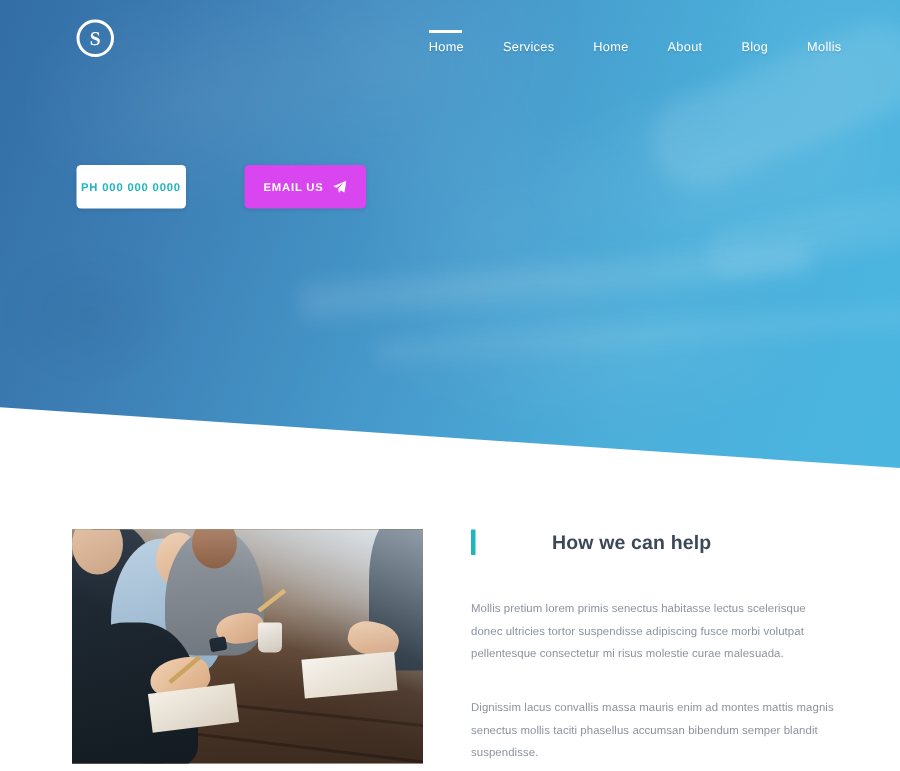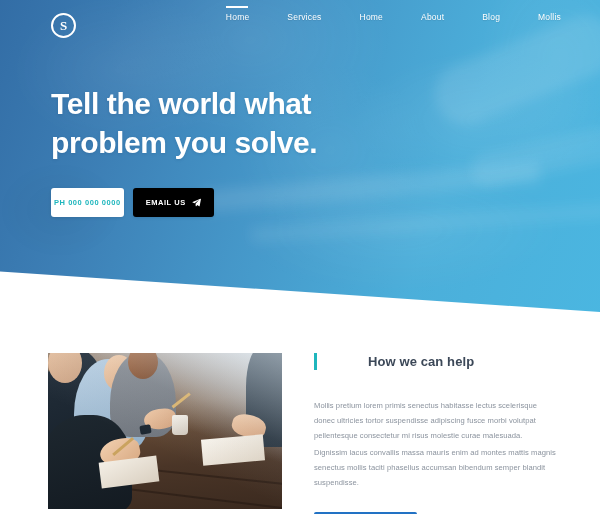--- a/index.html
+++ b/index.html
@@ -95,24 +95,24 @@
     color: #ffffff;
     font-size: 13px;
     font-weight: bold;
     line-height: 1;
     font-family: "Liberation Serif", serif;
   }
 
   .nav-links {
     position: absolute;
     right: 26px;
-    top: 6px;
+    top: 20px;
     display: flex;
     align-items: flex-start;
-    gap: 12px;
+    gap: 0;
   }
 
   .nav-item {
     position: relative;
     color: #ffffff;
     font-size: 8.5px;
     letter-spacing: .2px;
     padding: 6px 13px 4px 13px;
     white-space: nowrap;
     cursor: pointer;
@@ -162,34 +162,35 @@
     letter-spacing: .55px;
     padding: 10px 3px;
     border-radius: 3px;
     border: none;
     cursor: pointer;
     box-shadow: 0 1px 3px rgba(0,0,0,0.10);
     font-family: "Liberation Sans", sans-serif;
   }
 
   .btn-email {
-    background: #000000;
+    background: #d946ef;
     color: #ffffff;
     font-size: 7.5px;
     font-weight: bold;
     letter-spacing: .55px;
     padding: 10px 13px;
     border-radius: 3px;
     border: none;
     cursor: pointer;
     display: flex;
     align-items: center;
     gap: 6px;
     box-shadow: 0 1px 3px rgba(0,0,0,0.10);
     font-family: "Liberation Sans", sans-serif;
+    margin-left: 30px;
   }
 
   .send-icon { display: block; width: 9px; height: 9px; }
 
   
   .content {
     position: absolute;
     left: 0;
     top: 353px;
     width: 600px;
@@ -295,21 +296,21 @@
   }
 
   .body-text {
     color: #8b939e;
     font-size: 7.6px;
     line-height: 1.95;
     letter-spacing: .05px;
     margin-top: 29px;
   }
 
-  .body-text + .body-text { margin-top: 3px; }
+  .body-text + .body-text { margin-top: 22px; }
 
   .btn-team {
     margin-top: 21px;
     display: inline-block;
     background: #2272c4;
     color: #ffffff;
     font-size: 7.5px;
     font-weight: bold;
     letter-spacing: .6px;
     padding: 11px 16px;
@@ -342,24 +343,20 @@
       <div class="nav-item active">Home</div>
       <div class="nav-item">Services</div>
       <div class="nav-item">Home</div>
       <div class="nav-item">About</div>
       <div class="nav-item">Blog</div>
       <div class="nav-item">Mollis</div>
     </div>
   </div>
 
   <div class="hero-content">
-    <div class="hero-title">
-      <div>Tell the world what</div>
-      <div>problem you solve.</div>
-    </div>
 
     <div class="hero-buttons">
       <button class="btn-phone">PH 000 000 0000</button>
 
       <button class="btn-email">
         <span>EMAIL US</span>
         <svg class="send-icon" viewBox="0 0 16 16">
           <path d="M15 1.2 1.1 7.0c-.5.2-.5.9 0 1.1l3.4 1.2 8.2-6.1-6.4 6.9.3 4.2c.1.5.7.6 1 .2l1.9-2.2 3.1 2.3c.4.3.9.1 1-.4L15.9 2c.1-.6-.4-1-.9-.8z" fill="#ffffff"></path>
         </svg>
       </button>

